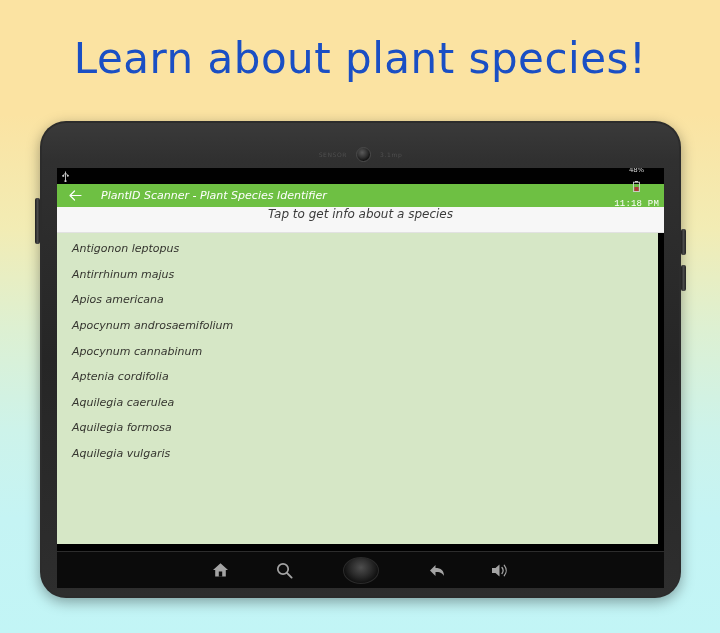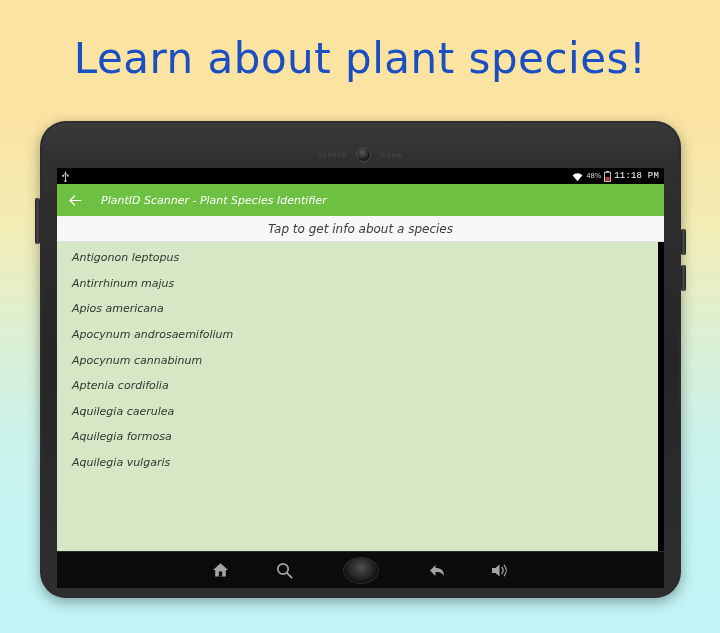--- a/index.html
+++ b/index.html
@@ -116,38 +116,38 @@
   
   #statusbar {
     height: 16px;
     background: #010101;
     display: flex;
     align-items: center;
     padding: 0 5px;
     color: #e9e9e9;
   }
   #status-left { display: flex; align-items: center; gap: 3px; flex: 1; }
-  #status-right { display: flex; align-items: center; gap: 3px; }
+  #status-right { display: flex; align-items: center; gap: 3px; flex-direction: column; }
   .status-ico { display: block; }
   #battery-pct {
     font-size: 7px;
     font-family: "DejaVu Sans", sans-serif;
     color: #d8d8d8;
     letter-spacing: -0.2px;
   }
   #clock {
     font-size: 9px;
     font-family: Liberation Mono, monospace;
     color: #ffffff;
     letter-spacing: 0.2px;
   }
 
   
   #appbar {
-    height: 32px;
+    height: 23px;
     background: #6ec043;
     display: flex;
     align-items: center;
     padding: 0 10px;
   }
   #back-arrow {
     width: 16px; height: 16px;
     display: flex; align-items: center; justify-content: center;
     color: #ffffff;
     font-size: 14px;
@@ -162,21 +162,20 @@
     font-style: italic;
     white-space: nowrap;
   }
 
   
   #subtitle-bar {
     height: 26px;
     background: #f7f7f7;
     border-bottom: 1px solid #e2e2e2;
     display: flex;
-    align-items: center;
     justify-content: center;
   }
   #subtitle-text {
     font-size: 12px;
     font-family: "DejaVu Sans", sans-serif;
     font-style: italic;
     color: #3c3c3c;
   }
 
   

